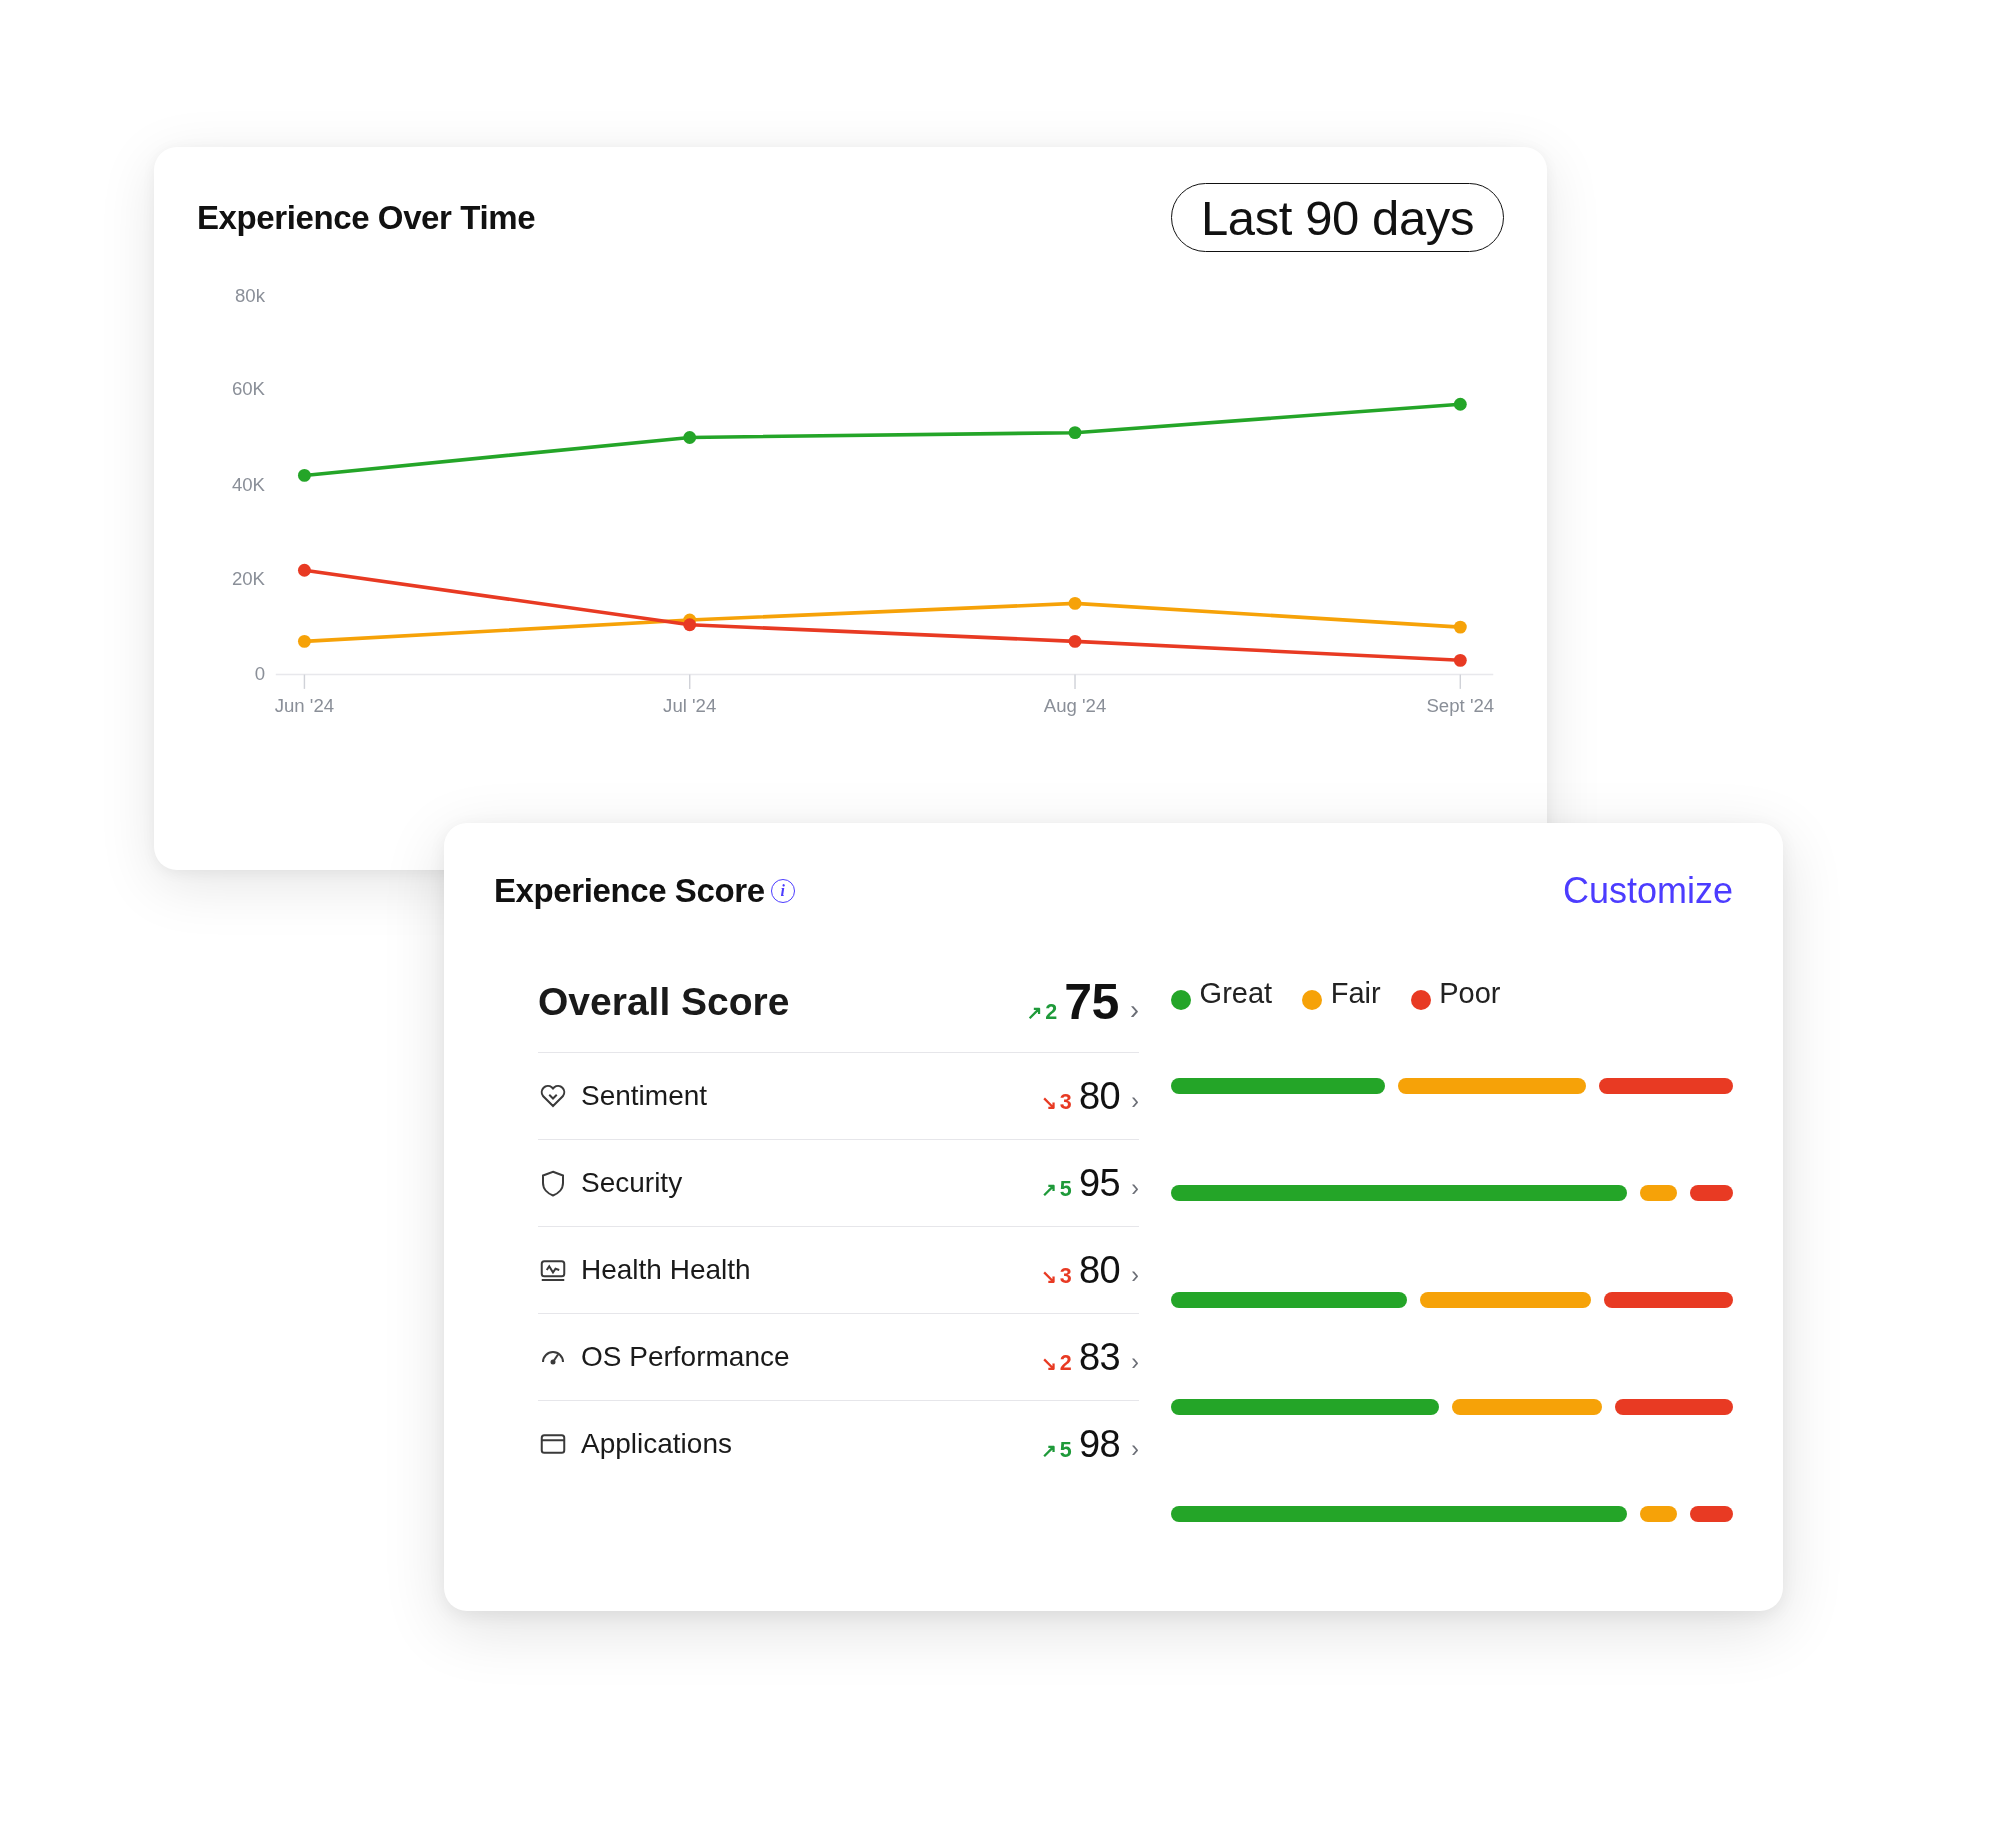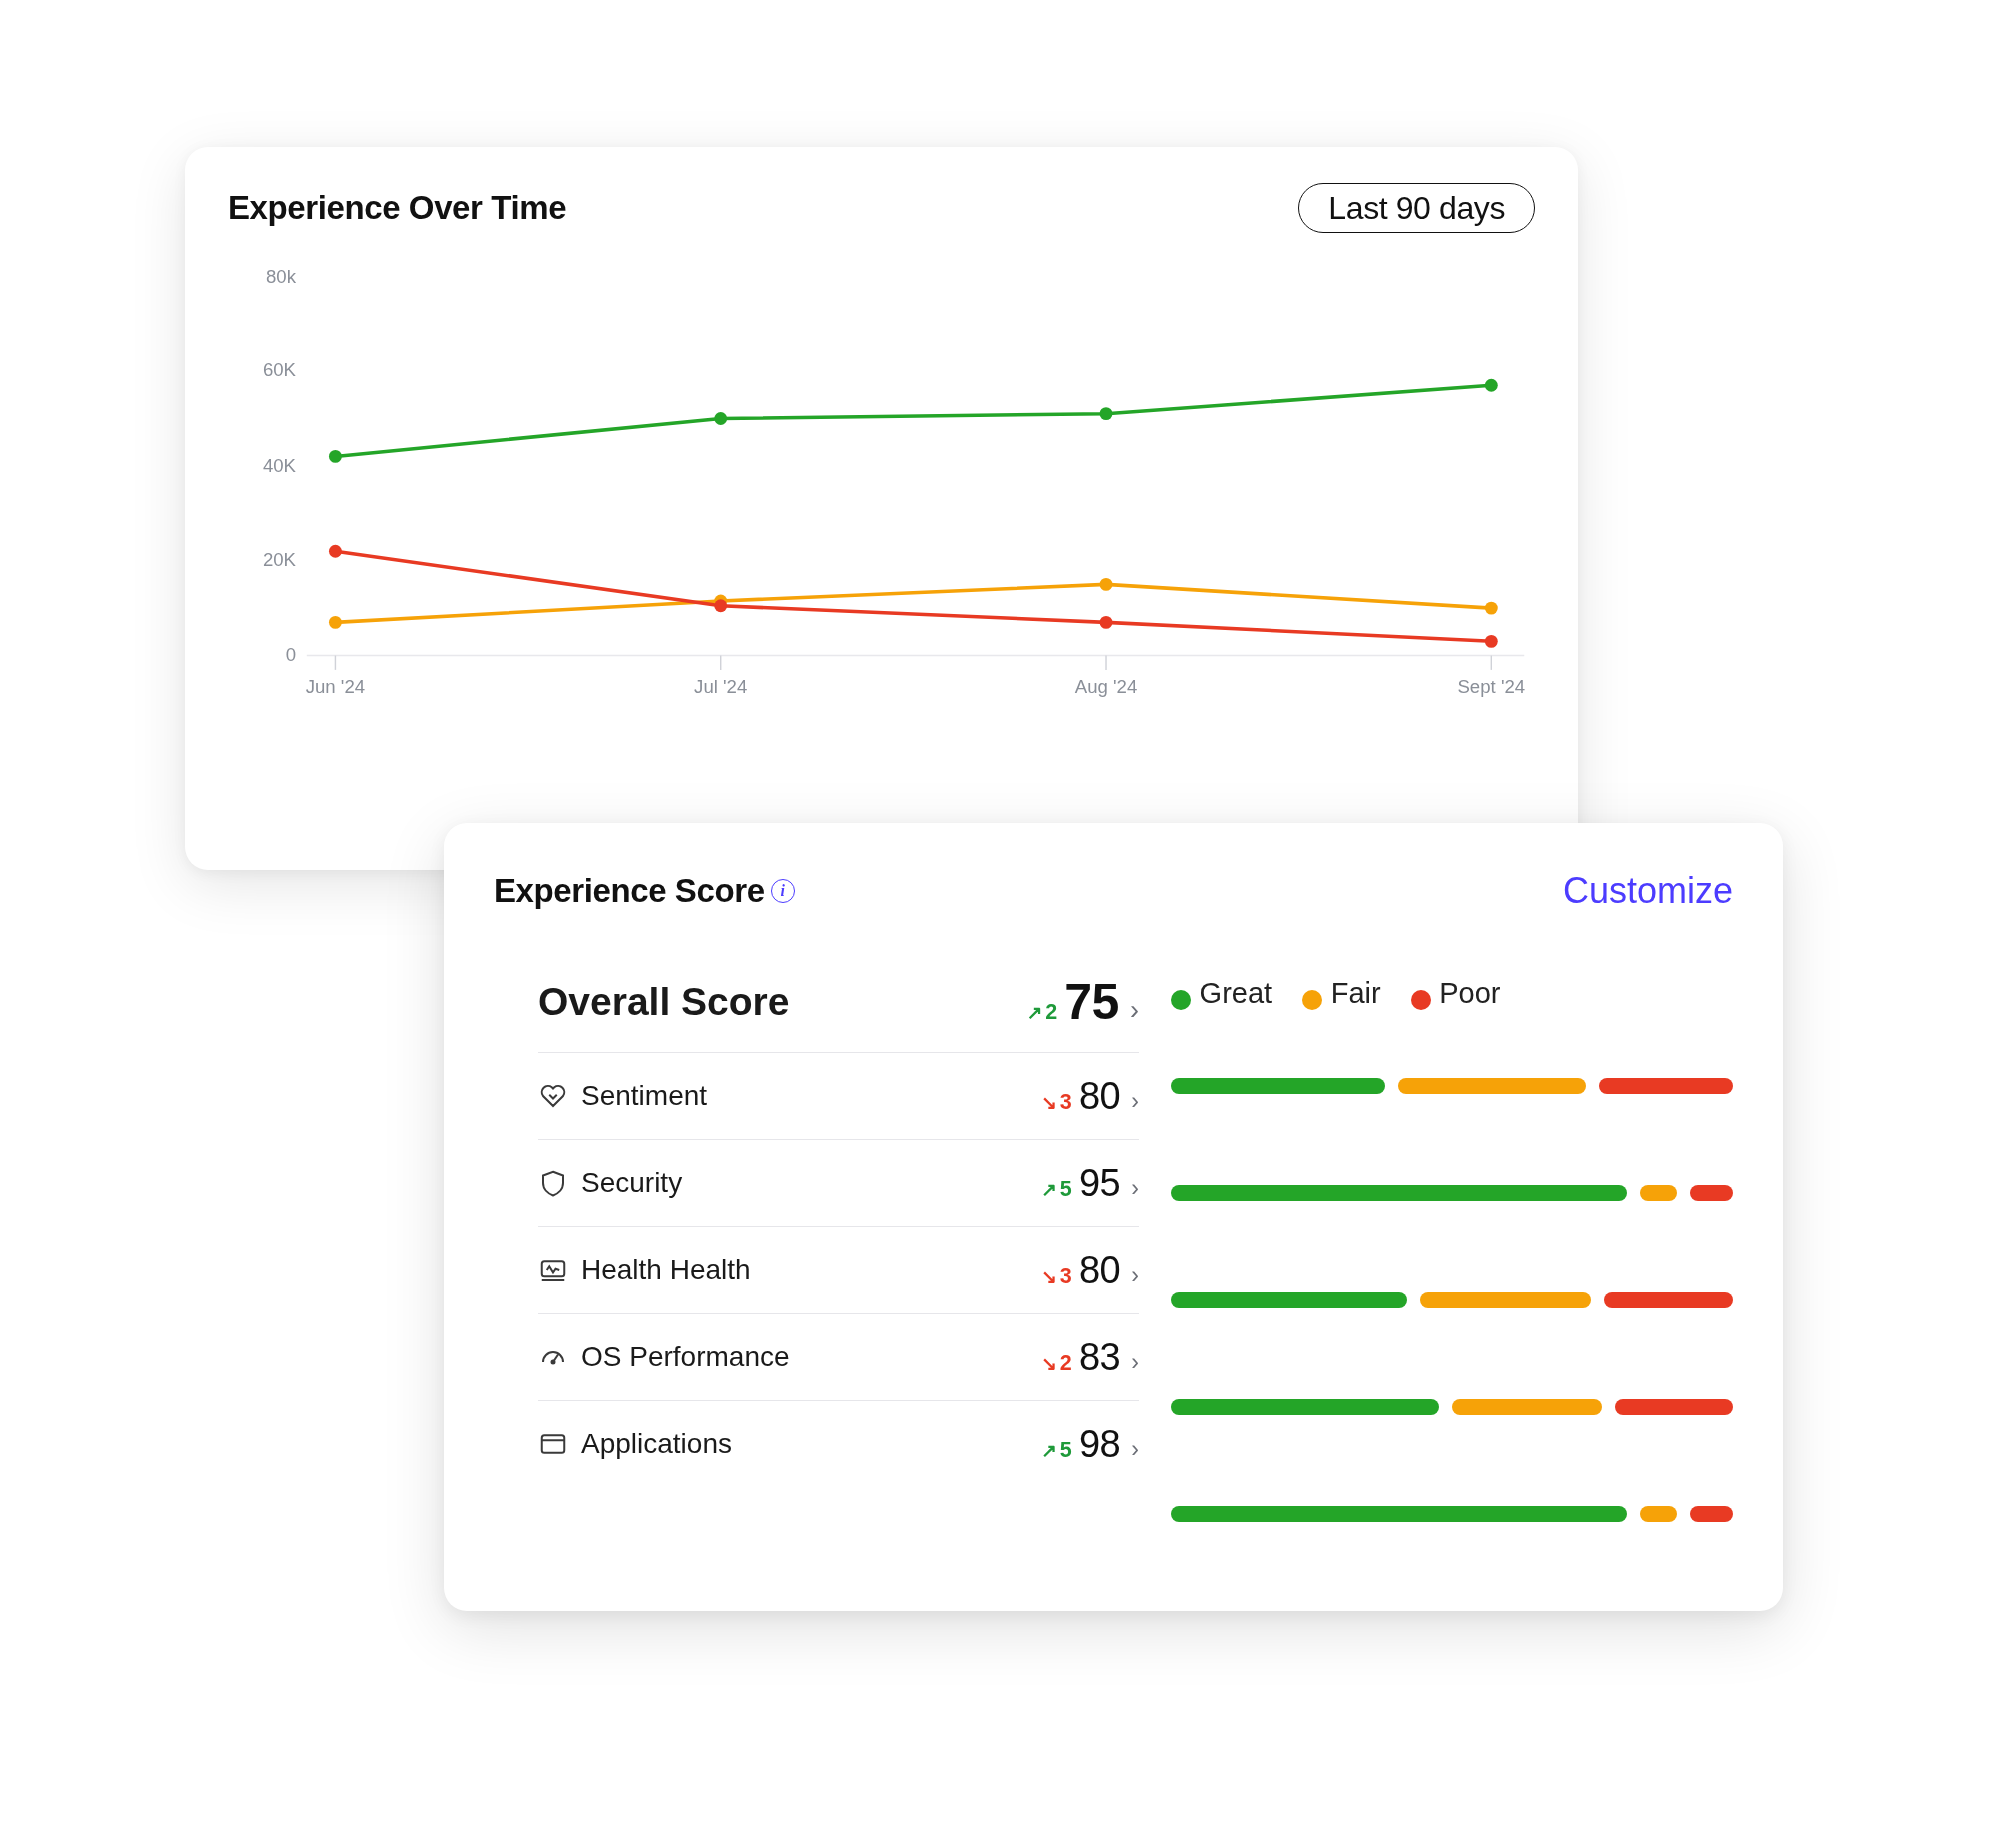--- a/index.html
+++ b/index.html
@@ -15,39 +15,38 @@
   .card-chart {
     position: absolute;
     left: 154px;
     top: 147px;
     width: 1393px;
     height: 723px;
     background: #fff;
     border-radius: 23px;
     box-shadow: 0 14.3px 57px rgba(0,0,0,0.10), 0 2.9px 14.3px rgba(0,0,0,0.05);
     padding: 36px 43px 36px 43px;
-    margin-left: 31px;
   }
   .chart-header {
     display: flex;
     justify-content: space-between;
     align-items: center;
     margin-bottom: 36px;
   }
   .chart-title {
     font-size: 33px;
     font-weight: 700;
     letter-spacing: -0.4px;
     color: #111;
   }
   .range-pill {
     border: 1.8px solid #111;
     border-radius: 715px;
     padding: 5.7px 29px;
-    font-size: 32px;
+    font-size: 49px;
     font-weight: 400;
     letter-spacing: -0.4px;
   }
   .chart-area { position: relative; width: 100%; height: 451px; }
   .chart-area svg { width: 100%; height: 100%; display: block; }
   .tick-label { font-size: 26px; fill: #8a8f98; }
   .grid-line { stroke: #e8e8ec; stroke-width: 2; }
   .axis-line { stroke: #d0d2d8; stroke-width: 2; }
   .series-great { stroke: #24a528; fill: none; stroke-width: 5; }
   .series-fair  { stroke: #f6a208; fill: none; stroke-width: 5; }

